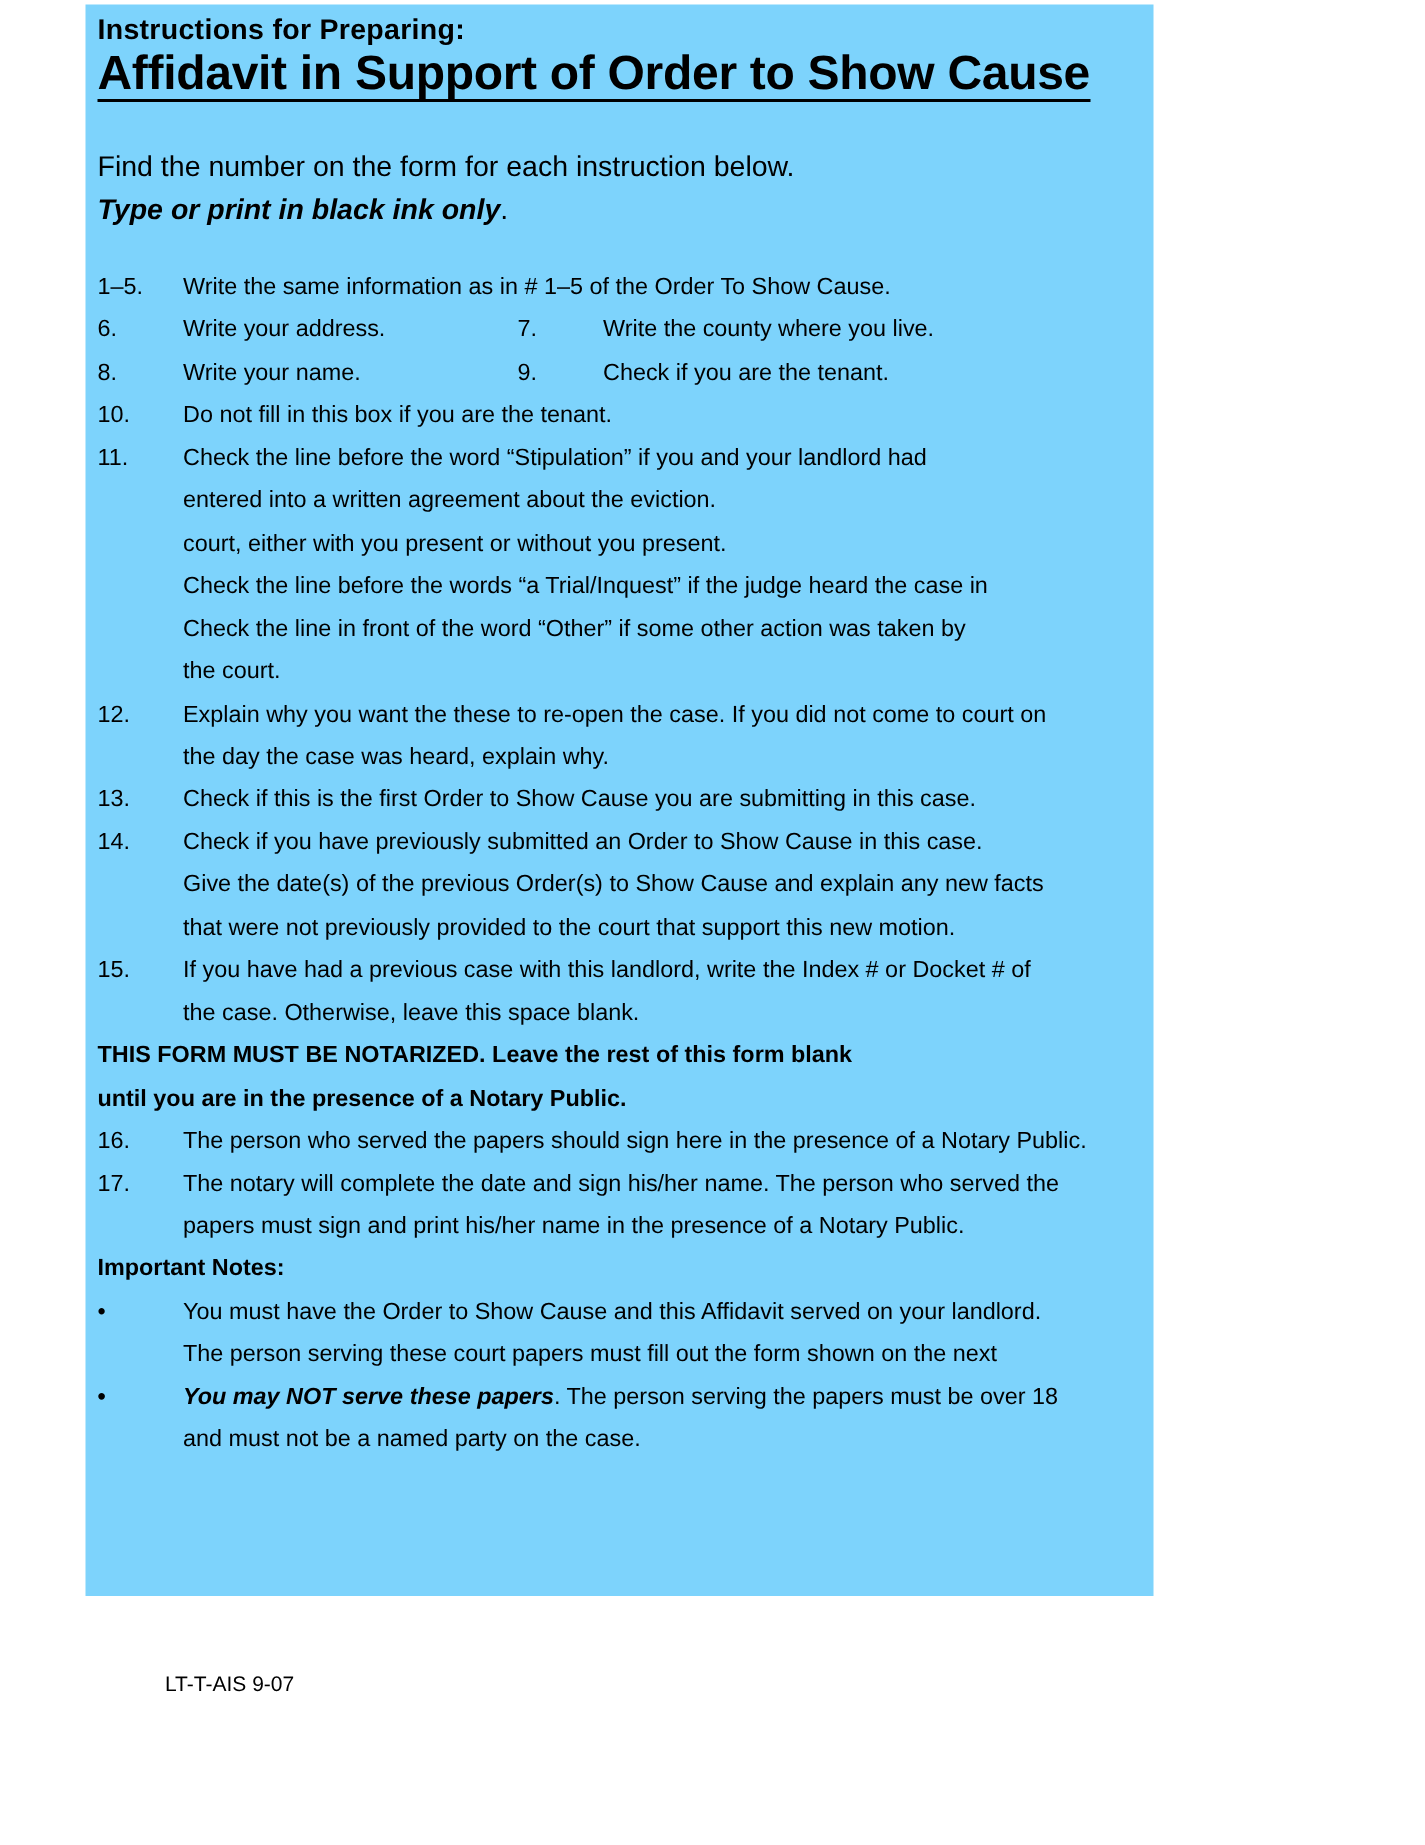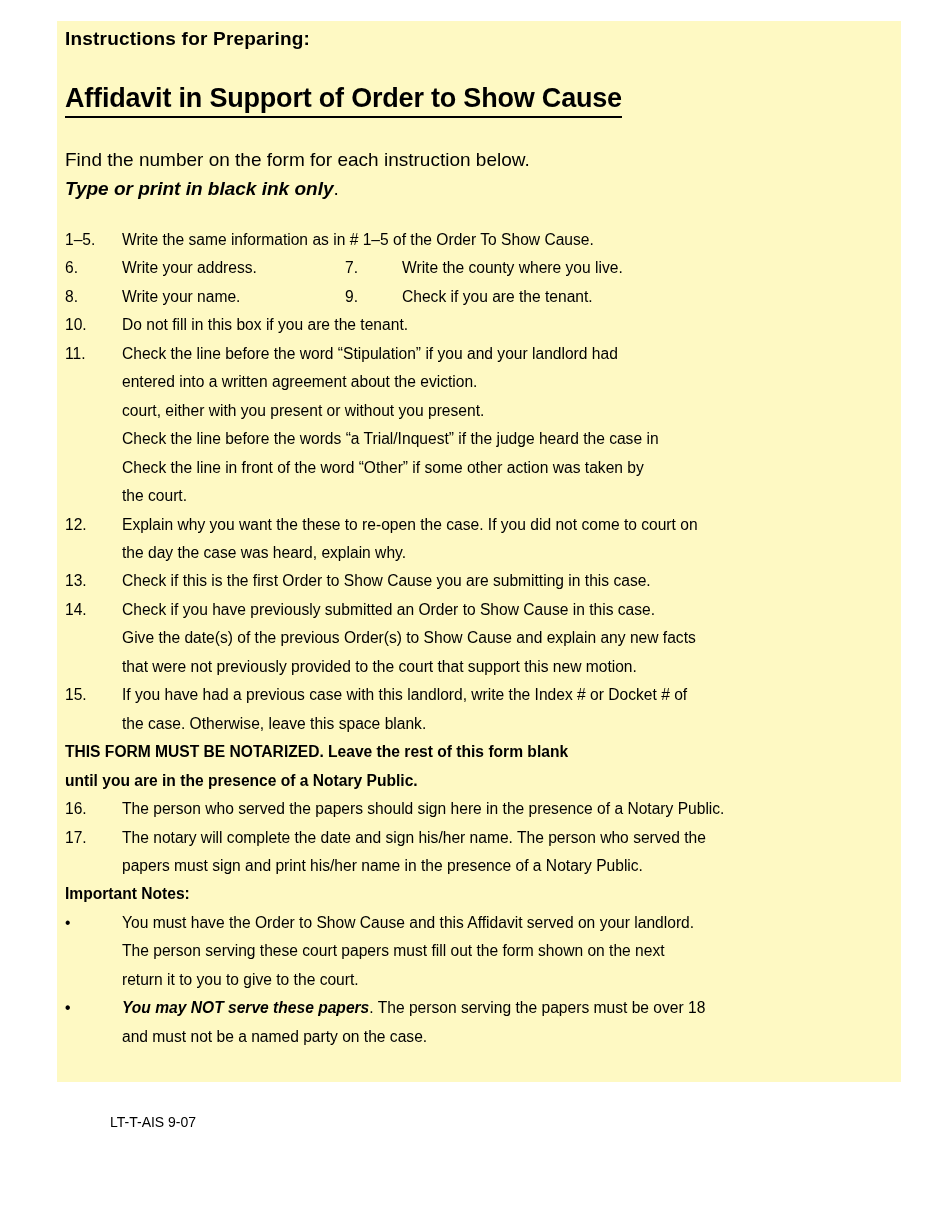--- a/index.html
+++ b/index.html
@@ -12,45 +12,44 @@
   .page {
     position: relative;
     width: 950px;
     height: 1230px;
     background: #ffffff;
     overflow: hidden;
   }
   .panel {
     position: absolute;
     left: 57px;
-    top: 21px;
-    width: 844px;
+    top: 3px;
+    width: 712px;
     height: 1061px;
-    background: #fef9c3;
+    background: #7dd3fc;
     box-sizing: border-box;
     padding: 6px 10px 0 8px;
   }
   .pretitle {
     font-size: 19px;
     font-weight: bold;
     line-height: 24px;
     letter-spacing: 0.2px;
   }
   .title-line {
     line-height: 30px;
     margin-bottom: 2px;
   }
   .title {
     display: inline-block;
-    font-size: 27px;
+    font-size: 32px;
     font-weight: bold;
     letter-spacing: -0.2px;
     border-bottom: 2px solid #000000;
     padding-bottom: 3px;
-    margin-top: 32px;
   }
   .intro {
     margin-top: 28px;
     font-size: 19px;
     line-height: 28.5px;
   }
   .intro .em {
     font-weight: bold;
     font-style: italic;
   }
@@ -235,24 +234,20 @@
         <span class="num">•</span>
         <span class="txt">You must have the Order to Show Cause and this Affidavit served on your landlord.</span>
       </div>
 
       <div class="row">
         <span class="num"></span>
         <span class="txt">The person serving these court papers must fill out the form shown on the next</span>
       </div>
 
 
-      <div class="row">
-        <span class="num"></span>
-        <span class="txt">return it to you to give to the court.</span>
-      </div>
 
       <div class="row">
         <span class="num bullet-bold">•</span>
         <span class="txt"><span class="bi">You may NOT serve these papers</span><span>. The person serving the papers must be over 18</span></span>
       </div>
 
       <div class="row">
         <span class="num"></span>
         <span class="txt">and must not be a named party on the case.</span>
       </div>

